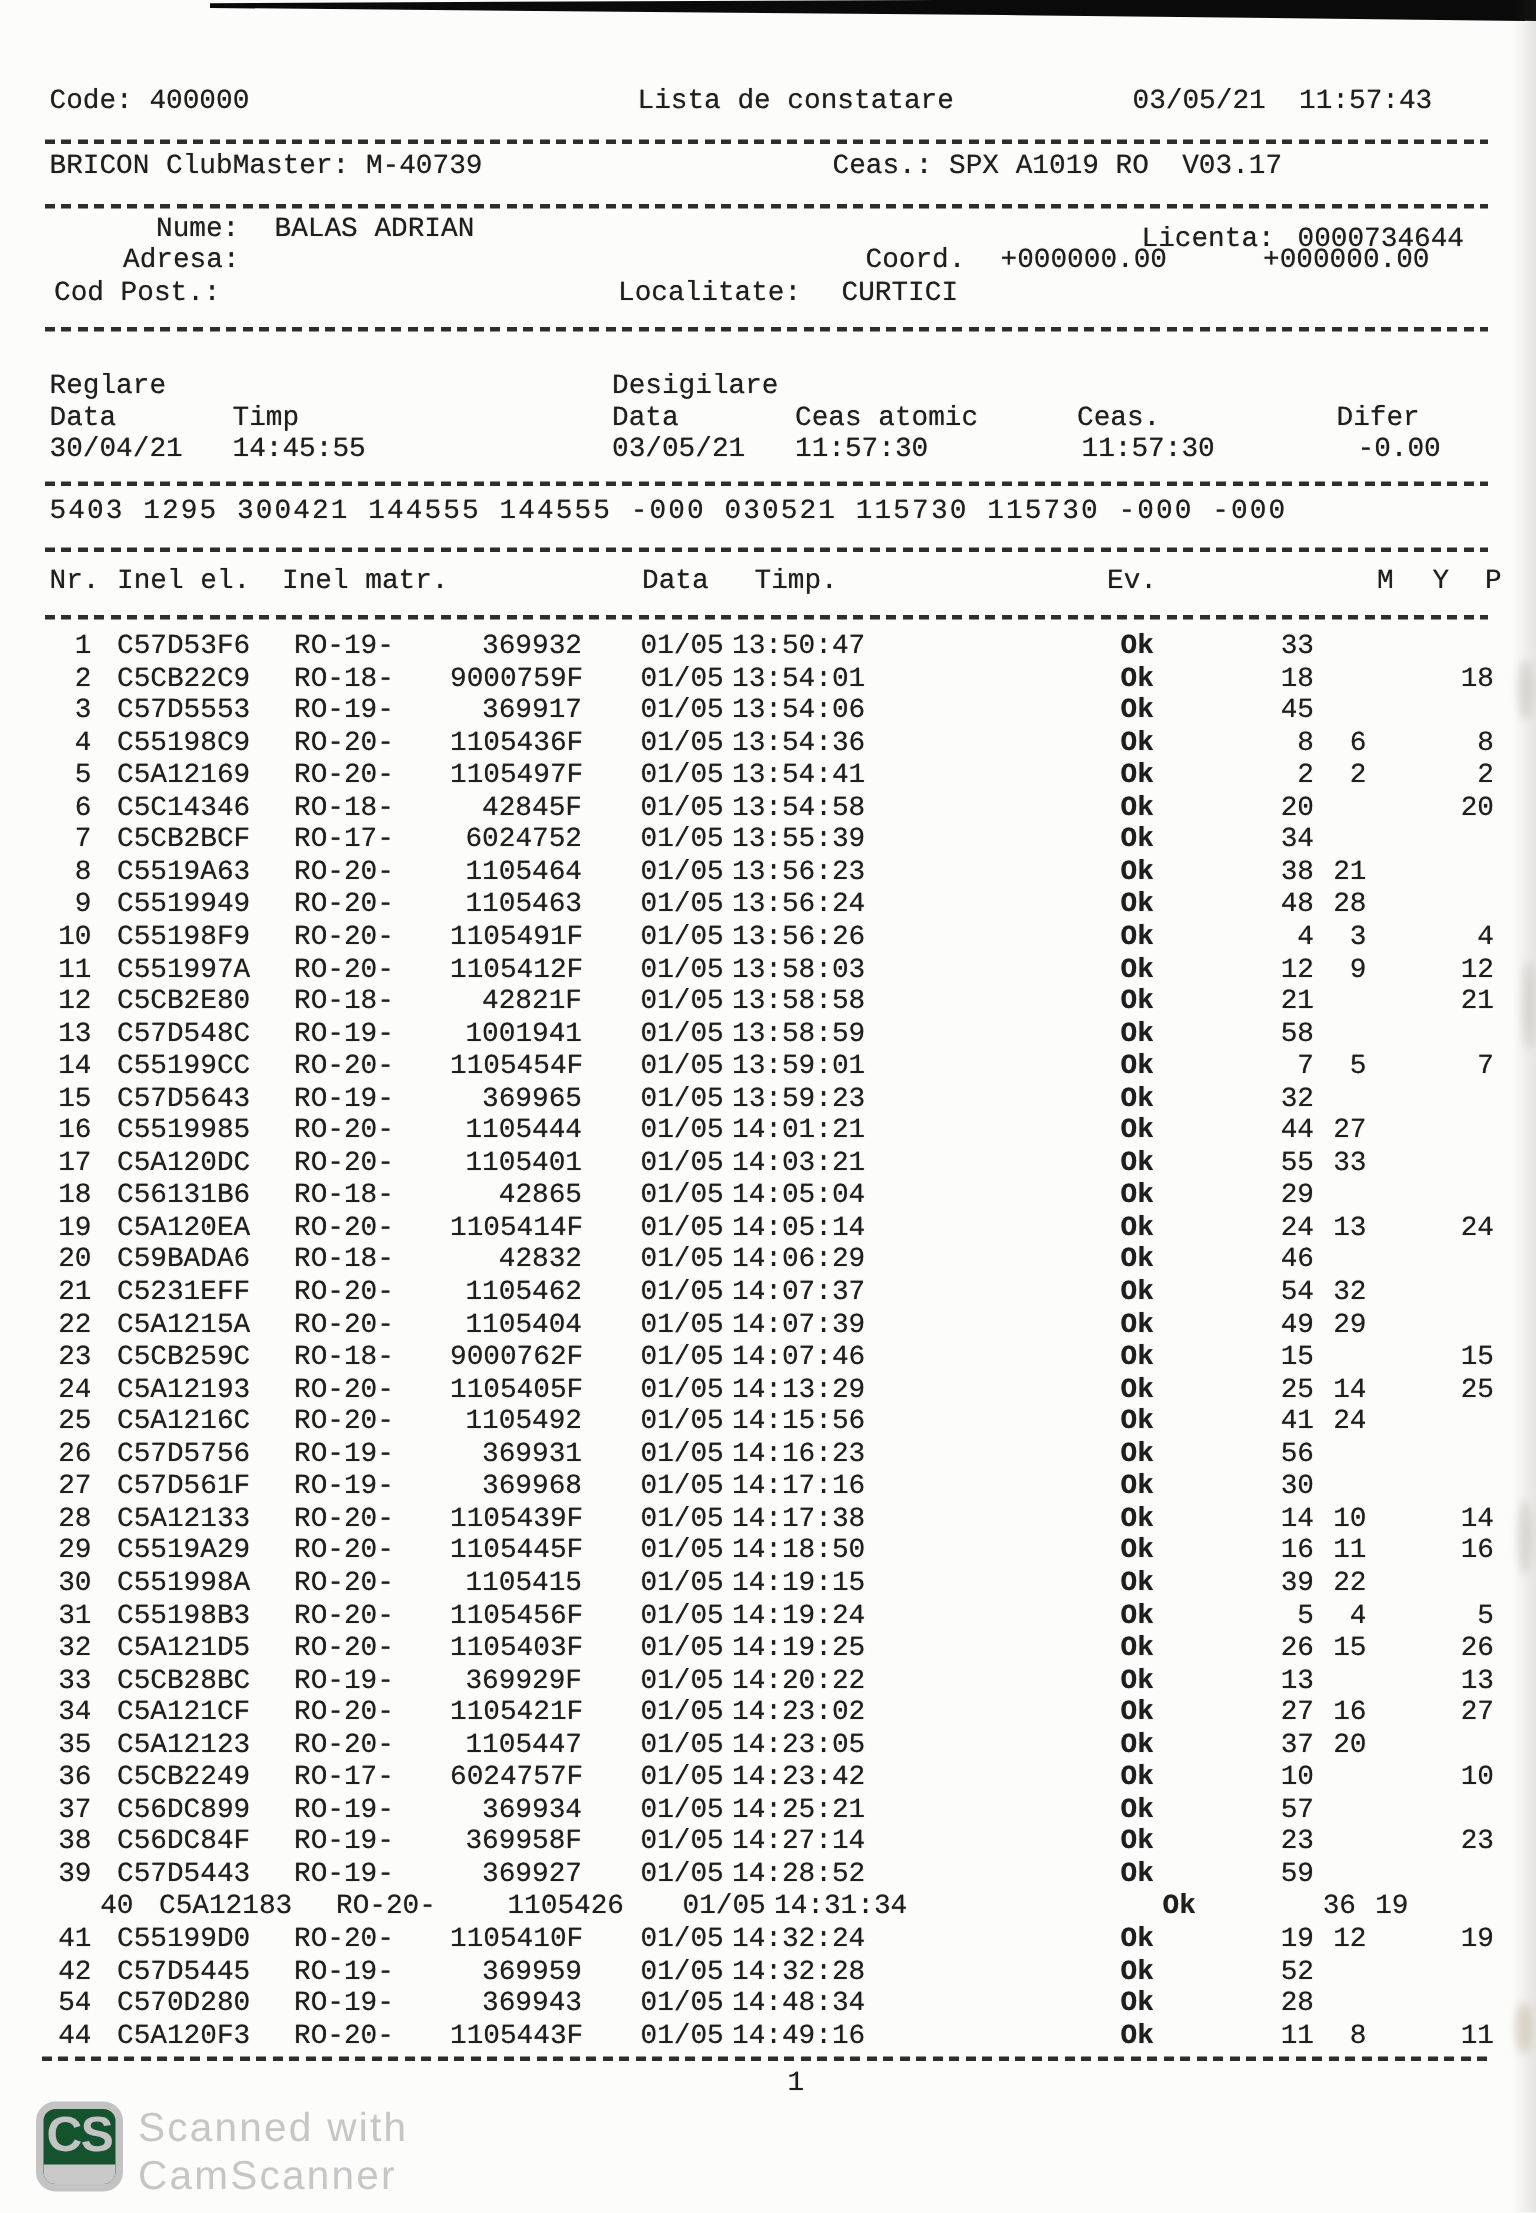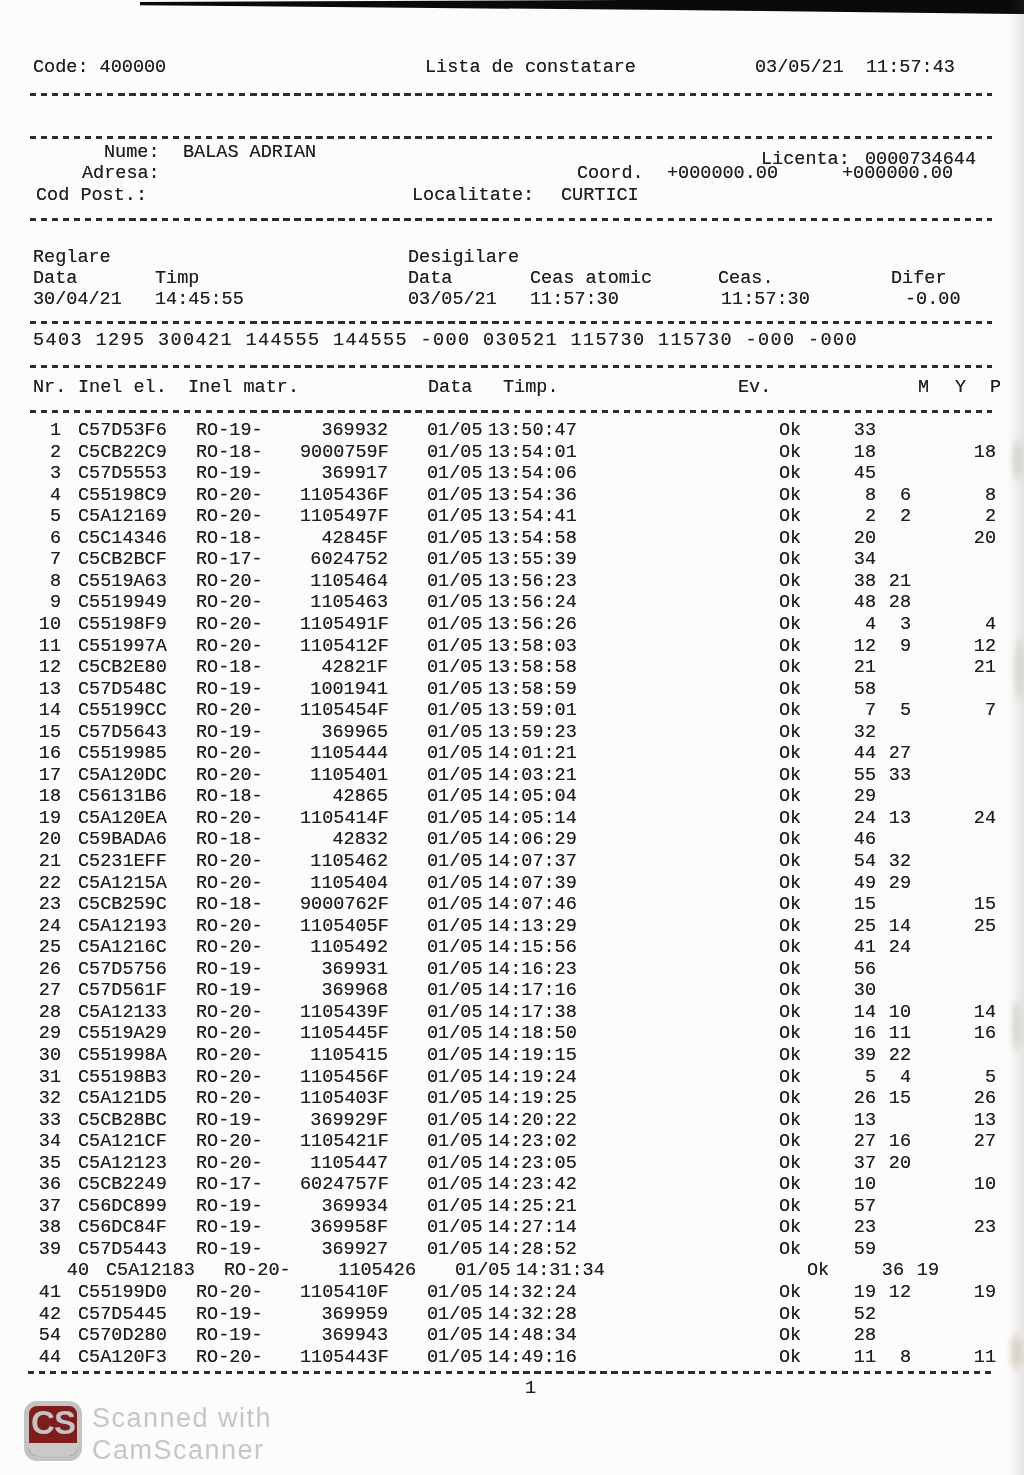--- a/index.html
+++ b/index.html
@@ -18,33 +18,33 @@
     background:repeating-linear-gradient(90deg,#2d2d2d 0 6.5px,rgba(0,0,0,0) 6.5px 11px);}
   .row{position:absolute;left:0;width:958px;height:22px;font-size:18.5px;line-height:22px;
     text-shadow:0 0 .6px rgba(25,25,25,.65);}
   .row span{position:absolute;top:0;white-space:pre;}
   .c-nr{left:2px;width:26px;text-align:right;}
   .c-inel{left:45px;}
   .c-pref{left:163px;}
   .c-matr{left:267px;width:88px;text-align:right;}
   .c-data{left:394px;}
   .c-timp{left:455px;}
-  .c-ev{left:746px;}
+  .c-ev{left:714px;font-weight:bold;}
   .c-m{left:799px;width:44px;text-align:right;}
   .c-y{left:844px;width:34px;text-align:right;}
   .c-p{left:919px;width:44px;text-align:right;}
   
   .top-edge{position:absolute;left:140px;top:0;width:884px;height:14px;background:#0a0a0a;
     clip-path:polygon(0 15%,55% 0,100% 0,100% 100%,60% 72%,0 38%);}
   .right-shade{position:absolute;right:0;top:0;width:16px;height:1475px;
     background:linear-gradient(to left,rgba(90,85,75,.14),rgba(0,0,0,0));}
   .smudge{position:absolute;background:rgba(110,100,90,.18);filter:blur(3px);border-radius:50%;}
   
   .cs-logo{position:absolute;left:24px;top:1401px;width:58px;height:60px;
-    border:5px solid #c3c3c3;border-radius:13px;box-sizing:border-box;background:#7f1d1d;overflow:hidden;}
+    border:5px solid #c3c3c3;border-radius:13px;box-sizing:border-box;background:#14532d;overflow:hidden;}
   .cs-logo .cs-txt{position:absolute;left:0;top:-2px;width:100%;text-align:center;
     font-family:"Liberation Sans",sans-serif;font-weight:bold;font-size:33px;color:#c3c3c3;letter-spacing:-1px;}
   .cs-logo .cs-bar{position:absolute;left:0;bottom:0;width:100%;height:13px;background:#c9c9c9;}
   .cs-text{position:absolute;left:92px;font-family:"Liberation Sans",sans-serif;
     font-size:27px;color:#c6c6c6;letter-spacing:1.5px;}
   .summary-line{letter-spacing:1.4px;}
 </style>
 </head>
 <body>
 
@@ -57,20 +57,24 @@
 
 <div class="doc">
 
   <div class="line" style="top:57px;">
     <span style="left:0;">Code: 400000</span>
     <span style="left:392px;">Lista de constatare</span>
     <span style="left:722px;font-family:Liberation Mono, monospace;">03/05/21  11:57:43</span>
   </div>
   <div class="dash" style="top:93px;left:-3px;width:962px;"></div>
 
+  <div class="line" style="top:100px;">
+    <span style="left:0;">BRICON ClubMaster: M-40739</span>
+    <span style="left:522px;">Ceas.: SPX A1019 RO  V03.17</span>
+  </div>
   <div class="dash" style="top:136px;left:-3px;width:962px;"></div>
 
   <div class="line" style="top:142px;">
     <span style="left:71px;">Nume:</span>
     <span style="left:150px;">BALAS ADRIAN</span>
     <span style="left:728px;top:7px;">Licenta:</span>
     <span style="left:832px;top:7px;">0000734644</span>
   </div>
   <div class="line" style="top:163px;">
     <span style="left:49px;">Adresa:</span>

